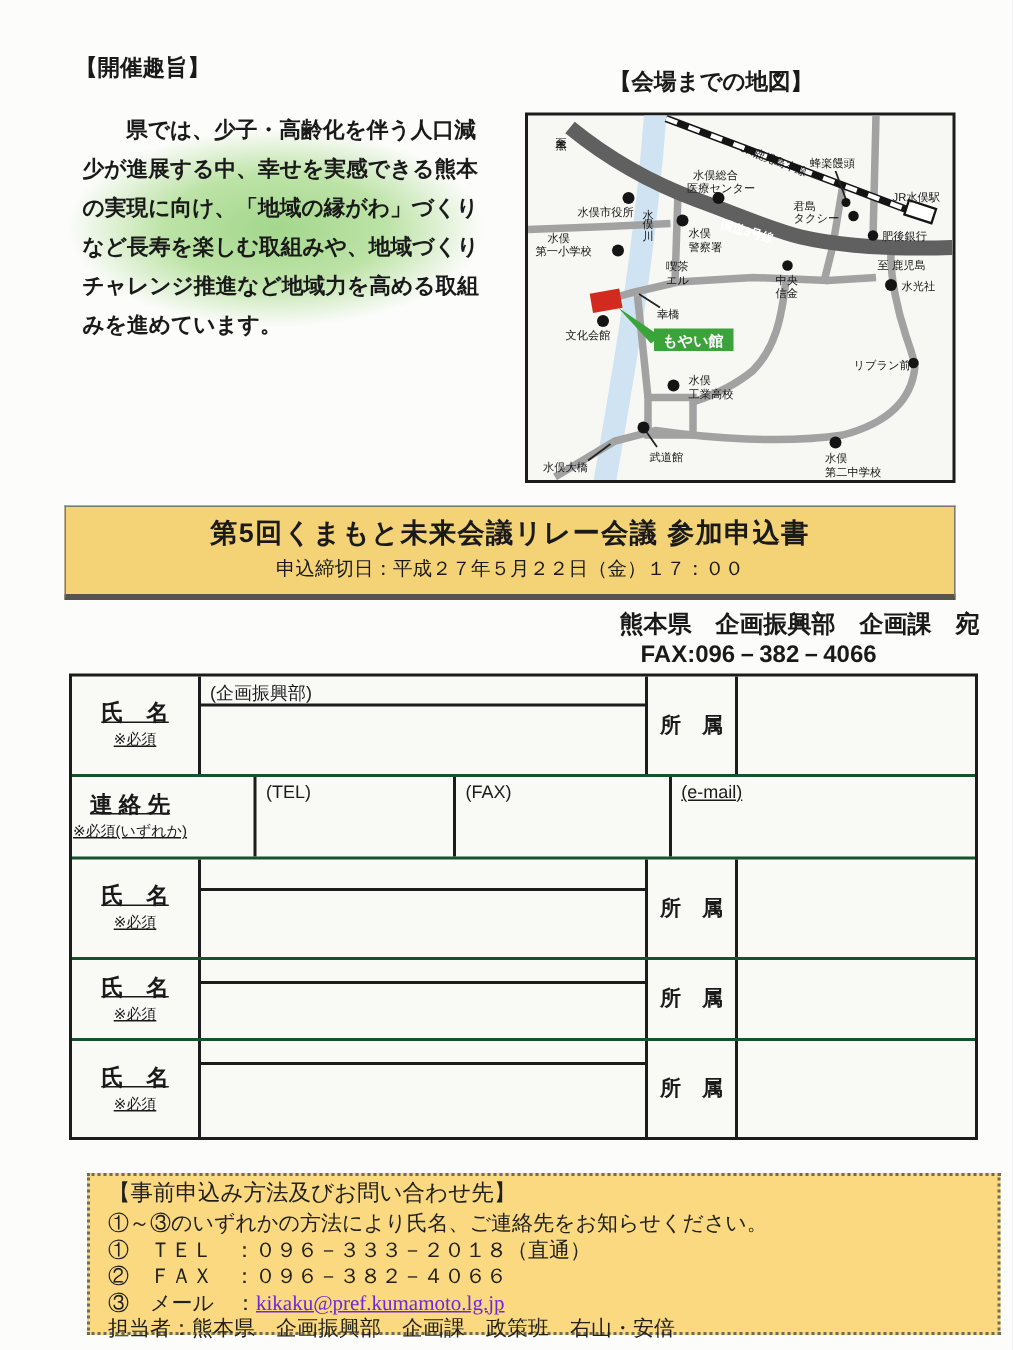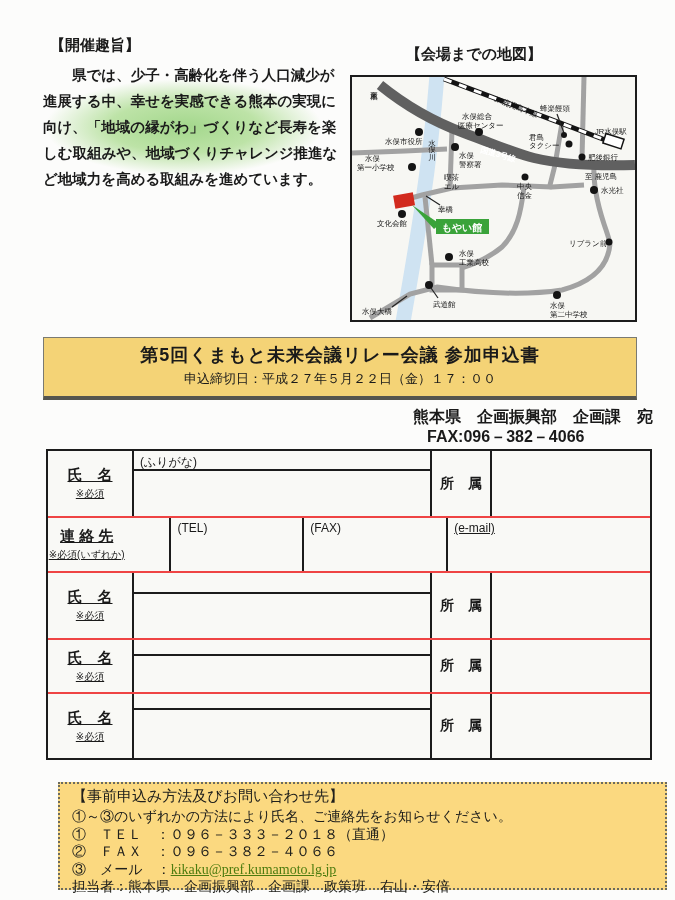--- a/index.html
+++ b/index.html
@@ -8,21 +8,21 @@
     background:#fcfcfb; overflow:hidden;
     font-family:"Liberation Sans","DejaVu Sans",sans-serif; color:#1a1a1a;
   }
   
   .purpose-heading { position:absolute; left:50px; top:36px; font-size:15px; font-weight:bold; }
   .purpose-text {
     position:absolute; left:40px; top:60px; width:300px; padding:2px 3px;
     font-size:14.5px; line-height:26px; font-weight:600;
     background: radial-gradient(ellipse 58% 46% at 47% 50%, #a3d78c 0%, #bde3a7 42%, rgba(252,255,250,0) 78%);
   }
-  .purpose-text p { margin:0; text-indent:1em; }
+  .purpose-text p { margin:12px; text-indent:1em; }
   
   .map-heading { position:absolute; left:406px; top:45px; font-size:15px; font-weight:bold; }
   .map-frame {
     position:absolute; left:350px; top:75px; width:283px; height:243px;
     border:2px solid #1c1c1c; background:#f7f7f3; box-sizing:content-box;
   }
   .map-frame svg { display:block; width:283px; height:243px; }
   .map-frame text { font-family:"Liberation Sans","DejaVu Sans",sans-serif; font-size:7.5px; fill:#141414; }
   .map-frame text.road-name { fill:#ffffff; font-weight:bold; font-size:8px; }
   .map-frame text.venue { fill:#ffffff; font-weight:bold; font-size:10px; }
@@ -35,21 +35,21 @@
   .banner-title { font-size:18px; font-weight:bold; letter-spacing:1px; margin-top:5px; }
   .banner-deadline { font-size:13px; margin-top:3px; font-family:"Liberation Serif","DejaVu Serif",serif; }
   
   .addressee { position:absolute; left:413px; top:407px; font-size:16px; font-weight:bold; line-height:20px; }
   .addressee .fax-line { padding-left:14px; }
   
   .form-table {
     position:absolute; left:46px; top:449px; width:606px; box-sizing:border-box;
     border:2px solid #1c1c1c; background:#f9f9f6;
   }
-  .tr { display:flex; border-top:2px solid #ef4444; }
+  .tr { display:flex; border-top:2px solid #14532d; }
   .tr:first-child { border-top:none; }
   .cell { box-sizing:border-box; border-left:2px solid #1c1c1c; position:relative; }
   .cell:first-child { border-left:none; }
   .c1 { width:84px; } .c2 { width:298px; } .c3 { width:60px; } .c4 { width:160px; }
   .c-tel { width:143px;margin-left:44px; } .c-fax { width:155px; } .c-mail { width:220px;text-decoration:underline; }
   .label-cell { display:flex; flex-direction:column; align-items:center; justify-content:center; text-align:center;text-decoration:underline; }
   .label-main { font-size:15px; font-weight:bold; }
   .label-req  { font-size:10px; margin-top:3px; line-height:1.25; }
   .affil-cell { display:flex; align-items:center; justify-content:center; font-size:14px; font-weight:bold; }
   .field-tag { font-size:12px; padding:3px 6px; }
@@ -57,21 +57,21 @@
   .thin-row { border-bottom:2px solid #1c1c1c; box-sizing:border-box; }
   .companion-header { height:14px; display:flex; align-items:center; justify-content:center;
     font-size:12px; letter-spacing:3px; }
   
   .inquiry {
     position:absolute; left:58px; top:782px; width:609px; height:108px; box-sizing:border-box;
     background:#fbd980; border:2px dotted #6b6b5f; padding:3px 12px 0 12px;
     font-family:"Liberation Serif","DejaVu Serif",serif; font-size:14px; line-height:17.5px; color:#20201c;
   }
   .inquiry-heading { font-size:15px; line-height:19px; margin-bottom:2px; }
-  .inquiry a { color:#4d7c0f; }
+  .inquiry a { color:#6d28d9; }
 </style>
 </head>
 <body>
 
 <div class="page">
 
   <div class="purpose-heading">【開催趣旨】</div>
   <div class="purpose-text">
     <p>　県では、少子・高齢化を伴う人口減少が進展する中、幸せを実感できる熊本の実現に向け、「地域の縁がわ」づくりなど長寿を楽しむ取組みや、地域づくりチャレンジ推進など地域力を高める取組みを進めています。</p>
   </div>
@@ -177,21 +177,21 @@
   </div>
 
   <div class="form-table">
 
     <div class="tr" style="height:65px">
       <div class="cell c1 label-cell">
         <div class="label-main">氏　名</div>
         <div class="label-req">※必須</div>
       </div>
       <div class="cell c2">
-        <div class="furigana-row field-tag">(ふりがな)</div>
+        <div class="furigana-row field-tag">(企画振興部)</div>
         <div></div>
       </div>
       <div class="cell c3 affil-cell">所　属</div>
       <div class="cell c4"></div>
     </div>
 
     <div class="tr" style="height:53px">
       <div class="cell c1 label-cell">
         <div class="label-main">連 絡 先</div>
         <div class="label-req">※必須(いずれか)</div>

